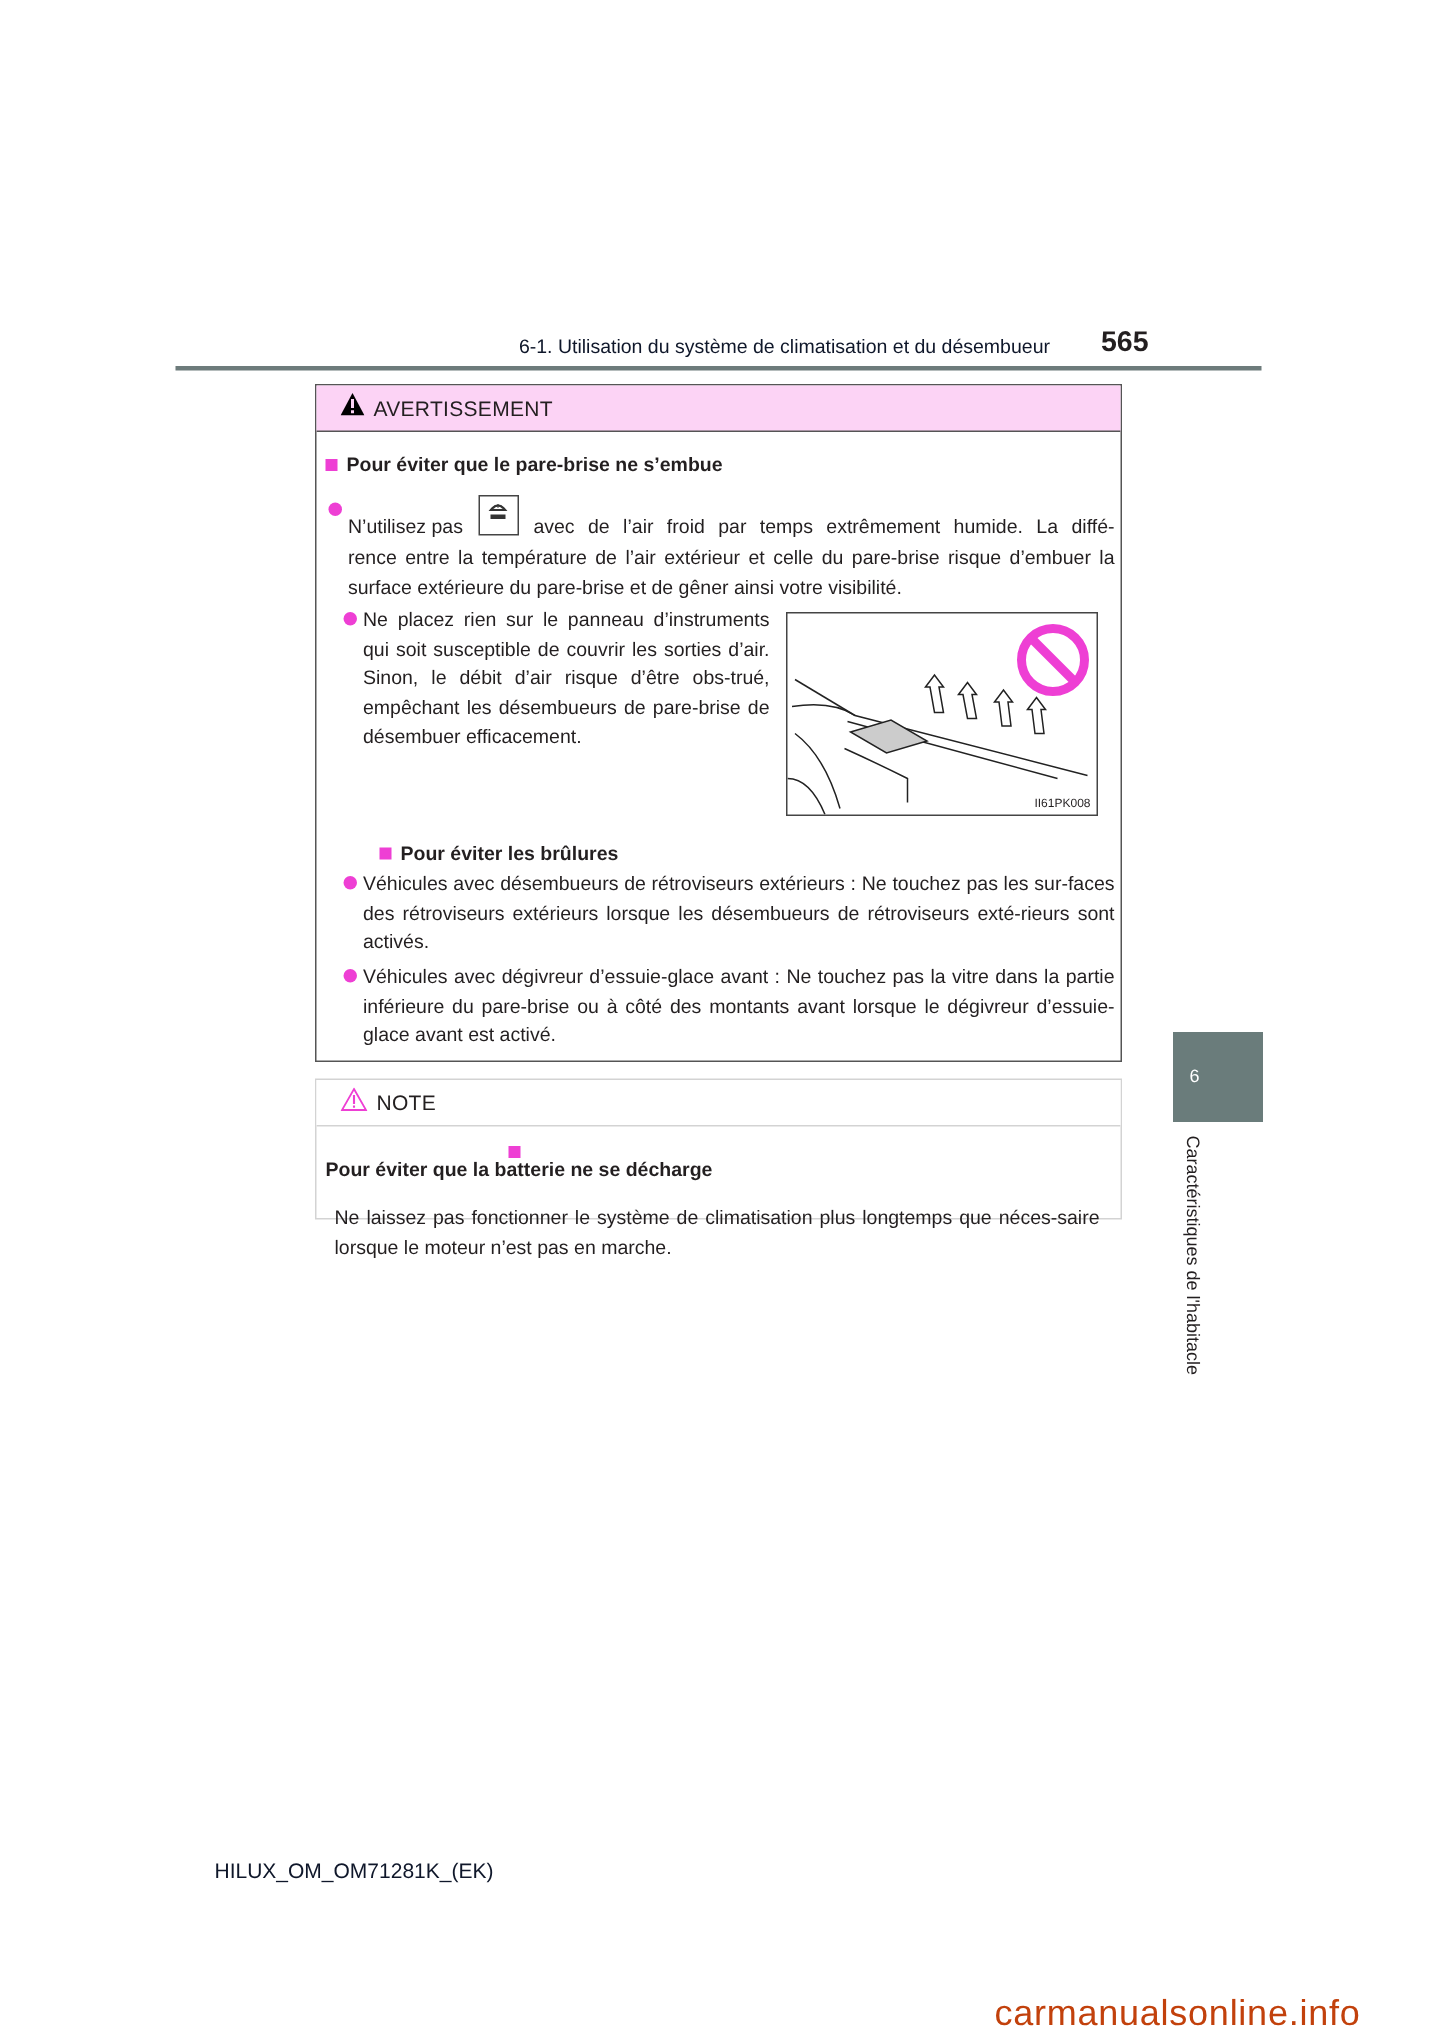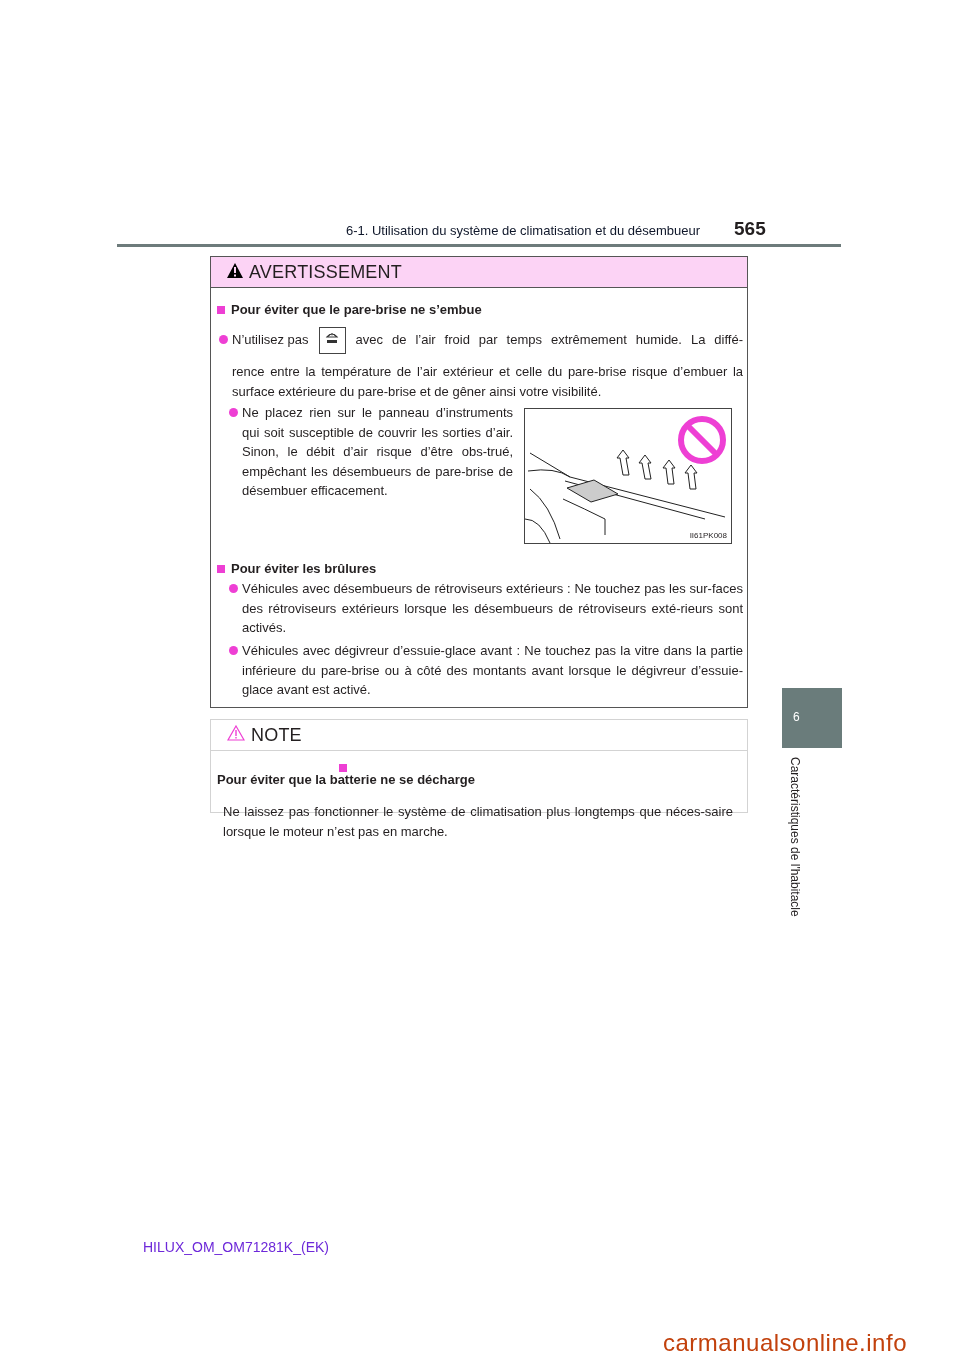--- a/index.html
+++ b/index.html
@@ -11,35 +11,35 @@
 
   .chapter-tab { position:absolute; left:782px; top:688px; width:60px; height:60px; background:#6a7c7b; }
   .chapter-num { position:absolute; left:11px; top:22px; color:#ffffff; font-size:12px; }
   .chapter-label { position:absolute; left:788px; top:757px; writing-mode:vertical-rl; font-size:12px; color:#231f20; white-space:nowrap; }
 
   .box { position:absolute; left:210px; width:538px; box-sizing:border-box; }
   .warning { top:256px; height:452px; border:1px solid #555; }
   .warning .box-head { height:30px; background:#fcd3f5; border-bottom:1px solid #555; display:flex; align-items:center; padding-left:16px; }
   .note { top:719px; height:94px; border:1px solid #d3d3d3; }
   .note .box-head { height:30px; background:#fff; border-bottom:1px solid #d3d3d3; display:flex; align-items:center; padding-left:16px; }
-  .box-title { font-size:18px; margin-left:6px; color:#231f20; letter-spacing:0.2px; }
+  .box-title { font-size:14px; margin-left:6px; color:#231f20; letter-spacing:0.2px; }
 
   .section-title { position:absolute; left:6px; font-size:13px; font-weight:bold; display:flex; align-items:center; }
   .sq { width:8px; height:8px; background:#ee3fd4; display:inline-block; margin-right:6px; }
   .bullet { position:absolute; font-size:13px; line-height:19.5px; text-align:justify; text-align-last:left; }
   .dot { position:absolute; left:-13px; top:5px; width:9px; height:9px; border-radius:50%; background:#ee3fd4; }
   .inline-btn { display:inline-block; width:27px; height:27px; border:1px solid #444; box-sizing:border-box; vertical-align:middle; margin:0 10px; position:relative; top:-3px; background:#fff; }
   .inline-btn svg { display:block; margin:3px auto 0; }
 
   .illustration { position:absolute; left:313px; top:151px; width:208px; height:136px; border:1px solid #444; box-sizing:border-box; background:#fff; }
   .ill-code { position:absolute; right:4px; bottom:3px; font-size:8px; color:#231f20;padding-left:20px; }
 
   .note-text { position:absolute; left:12px; top:62px; width:510px; font-size:13px; line-height:19.5px; text-align:justify;margin-top:20px; }
 
-  .footer-code { position:absolute; left:143px; top:1239px; font-size:14px; color:#6d28d9; }
+  .footer-code { position:absolute; left:143px; top:1239px; font-size:14px; color:#0f172a; }
   .watermark { position:absolute; left:663px; top:1329px; font-size:24px; color:#c2410c; letter-spacing:0.5px; }
 </style>
 </head>
 <body>
 
 <div class="header-title">6-1. Utilisation du système de climatisation et du désembueur</div>
 <div class="page-num">565</div>
 <div class="header-rule"></div>
 
 <div class="chapter-tab">
@@ -59,21 +59,21 @@
     <span class="box-title">AVERTISSEMENT</span>
   </div>
 
   <div class="section-title" style="top:45px;">
     <span class="sq"></span>
     <span>Pour éviter que le pare-brise ne s’embue</span>
   </div>
 
   <div class="bullet" style="left:21px; top:73px; width:511px;">
     <span class="dot"></span>
-    <div style="display:flex; justify-content:space-between; align-items:flex-start; height:30px;">
+    <div style="display:flex; justify-content:space-between; align-items:flex-end; height:30px;">
       <span>N’utilisez pas</span>
       <span class="inline-btn">
         <svg width="14" height="14" viewBox="0 0 14 14">
             <path d="M2,6 Q7,0 12,6 Z" fill="none" stroke="#333" stroke-width="1.2"></path>
             <path d="M4,5 L5,3 M7,4.5 L7,2 M10,5 L9,3" stroke="#333" stroke-width="0.8"></path>
             <rect x="2" y="9" width="10" height="3" fill="#333"></rect>
           </svg>
       </span>
       <span style="flex:1; text-align:justify; text-align-last:justify;">avec de l’air froid par temps extrêmement humide. La diffé-</span>
     </div>
@@ -101,21 +101,21 @@
       <g fill="#fff" stroke="#222" stroke-width="1">
         <path d="M92,49 L98,41 L104,49 L101,49 L104,66 L98,66 L95,49 Z"></path>
         <path d="M114,54 L120,46 L126,54 L123,54 L126,70 L120,70 L117,54 Z"></path>
         <path d="M138,59 L144,51 L150,59 L147,59 L149,75 L143,75 L141,59 Z"></path>
         <path d="M160,64 L166,56 L172,64 L169,64 L171,80 L165,80 L163,64 Z"></path>
       </g>
     </svg>
     <span class="ill-code">II61PK008</span>
   </div>
 
-  <div class="section-title" style="top:304px;">
+  <div class="section-title" style="top:304px;margin-left:36px;">
     <span class="sq"></span>
     <span>Pour éviter les brûlures</span>
   </div>
 
   <div class="bullet" style="left:31px; top:384px; width:501px;">
     <span class="dot"></span>
     <span>Véhicules avec dégivreur d’essuie-glace avant : Ne touchez pas la vitre dans la partie inférieure du pare-brise ou à côté des montants avant lorsque le dégivreur d’essuie-glace avant est activé.</span>
   </div>
 
   <div class="bullet" style="left:31px; top:322px; width:501px;">

